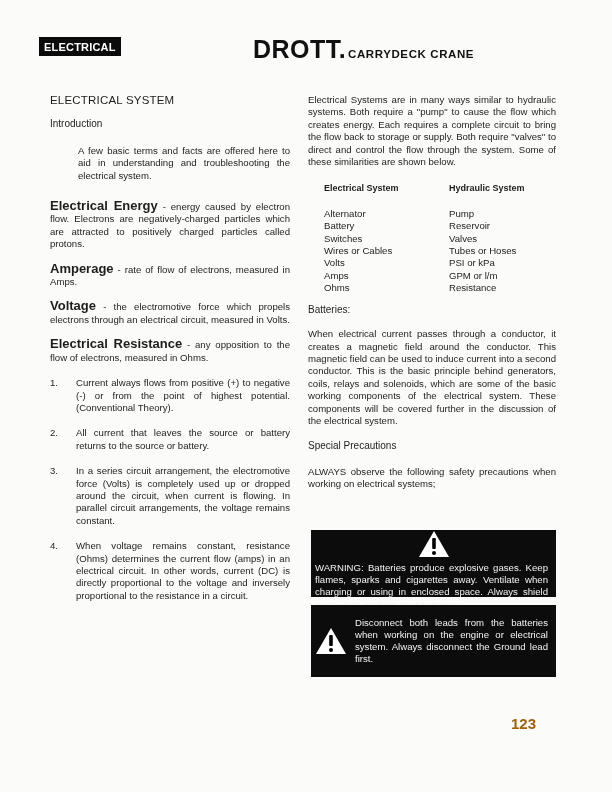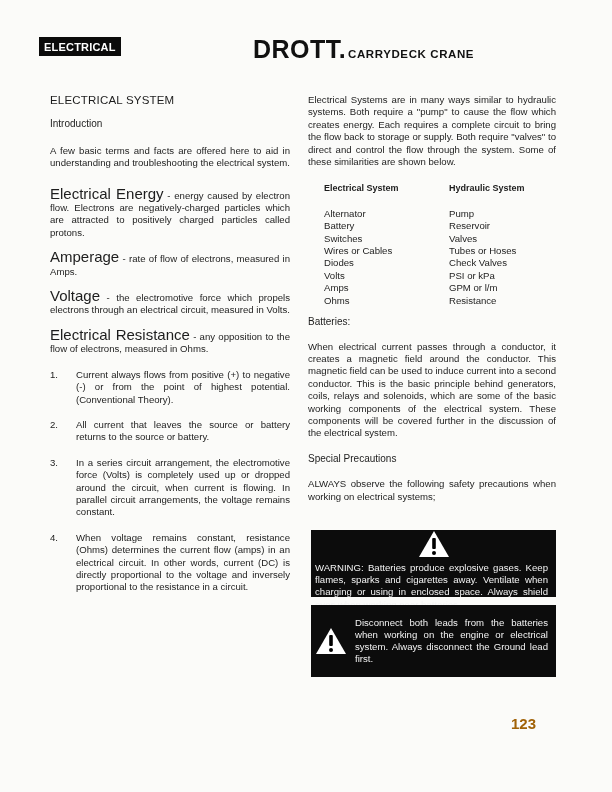--- a/index.html
+++ b/index.html
@@ -7,21 +7,21 @@
          font-family:"Liberation Sans", sans-serif; color:#1d1d1d; }
   .abs { position:absolute; }
   .section-tab { left:39px; top:37px; background:#0b0b0b; color:#fff; font-weight:bold;
                  font-size:11px; padding:4px 5px 3px 5px; letter-spacing:0.2px; }
   .brand { left:253px; top:35px; font-weight:bold; font-size:25px; letter-spacing:0.5px; color:#111; }
   .brand-sub { left:348px; top:48px; font-weight:bold; font-size:11.5px; letter-spacing:0.6px; color:#111; }
   .col { font-size:9.6px; line-height:12.4px; text-align:justify; }
   .col p { margin:0; }
   .h1 { font-size:11.5px; letter-spacing:0.2px; }
   .h2 { font-weight:normal; font-size:10px; }
-  .term { font-weight:normal; font-size:15px; }
+  .term { font-weight:bold; font-size:13px; }
   .li { display:flex; }
   .li .num { width:26px; flex:none; }
   .li .txt { flex:1; text-align:justify; }
   .tbl { font-size:9.6px; line-height:12.4px; }
   .tbl .row { display:flex; }
   .tbl .c1 { width:125px; }
   .tbl .hd { font-weight:bold; font-size:9px; }
   .warn { left:311px; background:#0c0c0c; color:#f3f3f3; display:flex; align-items:center; }
   .warn .tri { width:40px; flex:none; display:flex; justify-content:center; }
   .warn .wtxt { font-size:9.6px; line-height:12.2px; padding:4px 8px 4px 4px; text-align:justify; }
@@ -30,21 +30,21 @@
 </head>
 <body>
 
 <div class="abs section-tab">ELECTRICAL</div>
 <div class="abs brand">DROTT.</div>
 <div class="abs brand-sub">CARRYDECK CRANE</div>
 
 <div class="abs col" style="left:50px; top:94px; width:240px;">
   <p class="h1">ELECTRICAL SYSTEM</p>
   <p class="h2" style="margin-top:12px;">Introduction</p>
-  <p style="margin-top:14px;">A few basic terms and facts are offered here to aid in understanding and troubleshooting the electrical system.</p>
+  <p style="margin-top:14px;margin-left:28px;">A few basic terms and facts are offered here to aid in understanding and troubleshooting the electrical system.</p>
 
   <p style="margin-top:18px;">
     <span class="term">Electrical Energy</span><span> - energy caused by electron flow. Electrons are negatively-charged particles which are attracted to positively charged particles called protons.</span>
   </p>
   <p style="margin-top:12px;">
     <span class="term">Amperage</span><span> - rate of flow of electrons, measured in Amps.</span>
   </p>
   <p style="margin-top:12px;">
     <span class="term">Voltage</span><span> - the electromotive force which propels electrons through an electrical circuit, measured in Volts.</span>
   </p>
@@ -89,24 +89,20 @@
       </div>
     <div class="row">
         <span class="c1">Switches</span>
         <span>Valves</span>
       </div>
     <div class="row">
         <span class="c1">Wires or Cables</span>
         <span>Tubes or Hoses</span>
       </div>
     <div class="row">
-        <span class="c1">Diodes</span>
-        <span>Check Valves</span>
-      </div>
-    <div class="row">
         <span class="c1">Volts</span>
         <span>PSI or kPa</span>
       </div>
     <div class="row">
         <span class="c1">Amps</span>
         <span>GPM or l/m</span>
       </div>
     <div class="row">
         <span class="c1">Ohms</span>
         <span>Resistance</span>

